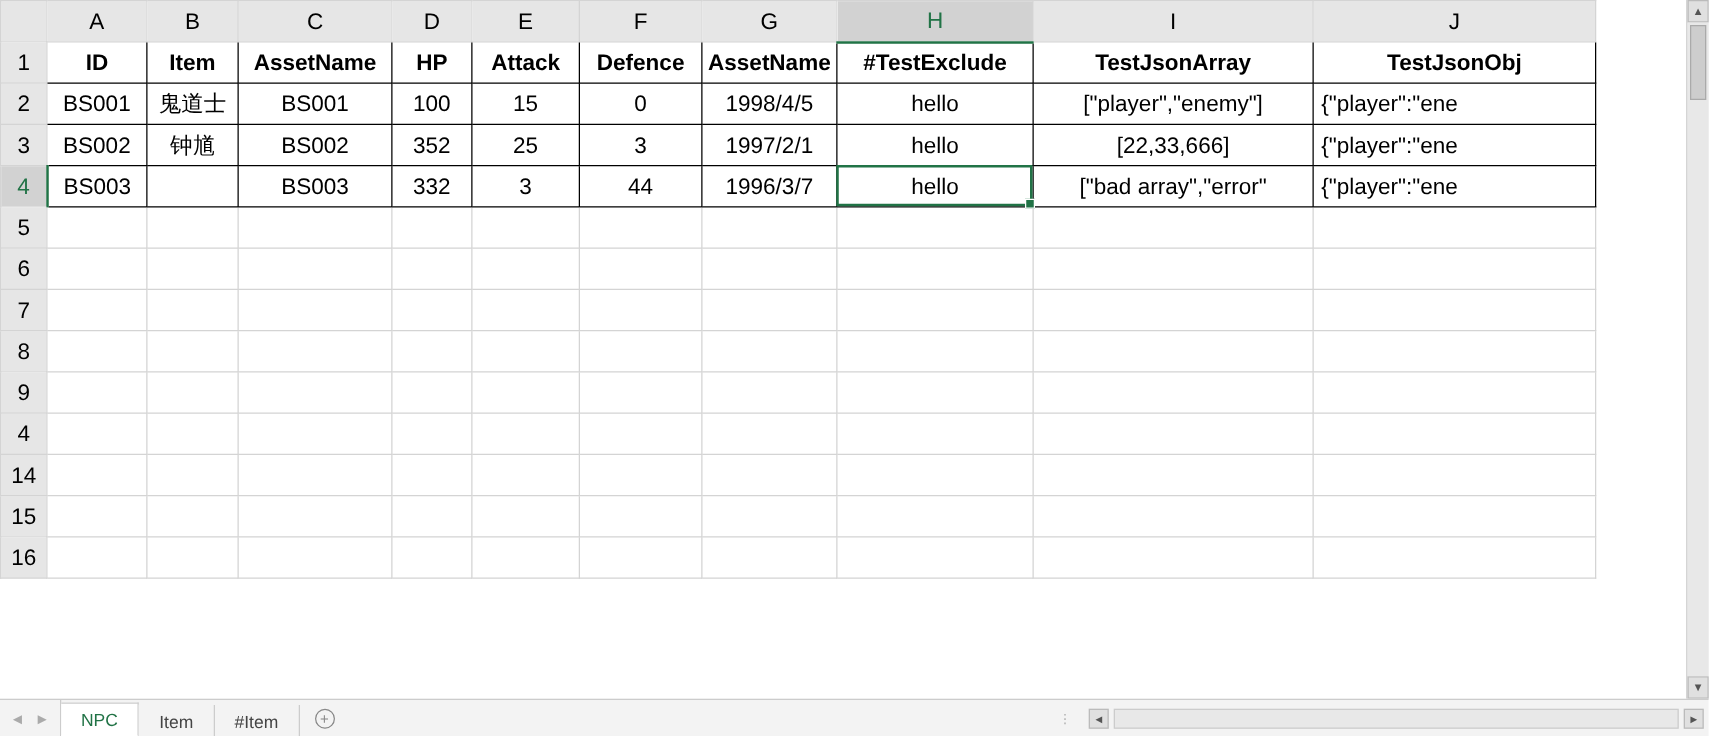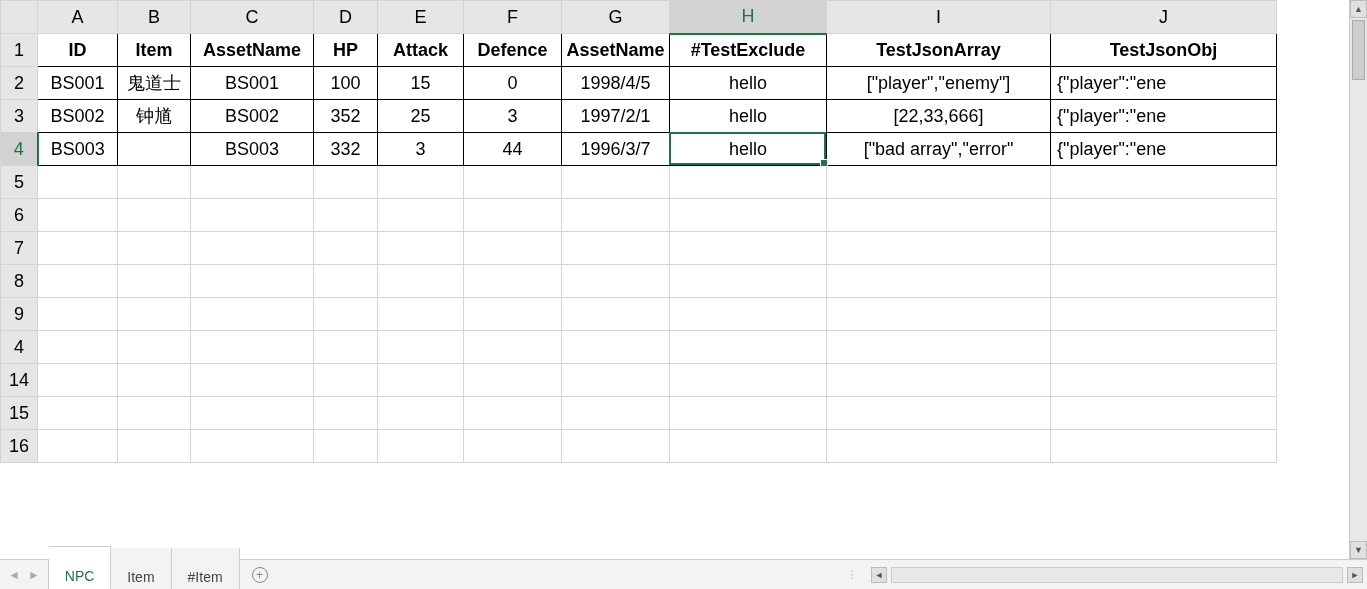--- a/index.html
+++ b/index.html
@@ -111,21 +111,21 @@
       font-size: 12px;
       cursor: default;
       user-select: none;
     }
     .tabs-list {
       display: flex;
       align-items: flex-end;
       border-left: 1px solid #ccc;
     }
     .tab {
-      padding: 21px 16px 4px 16px;
+      padding: 5px 16px 4px 16px;
       border-right: 1px solid #ccc;
       font-size: 14px;
       color: #444;
       background: #f3f3f3;
       cursor: pointer;
       min-width: 50px;
       text-align: center;
       margin-top: 45px;
     }
     .tab.active {

